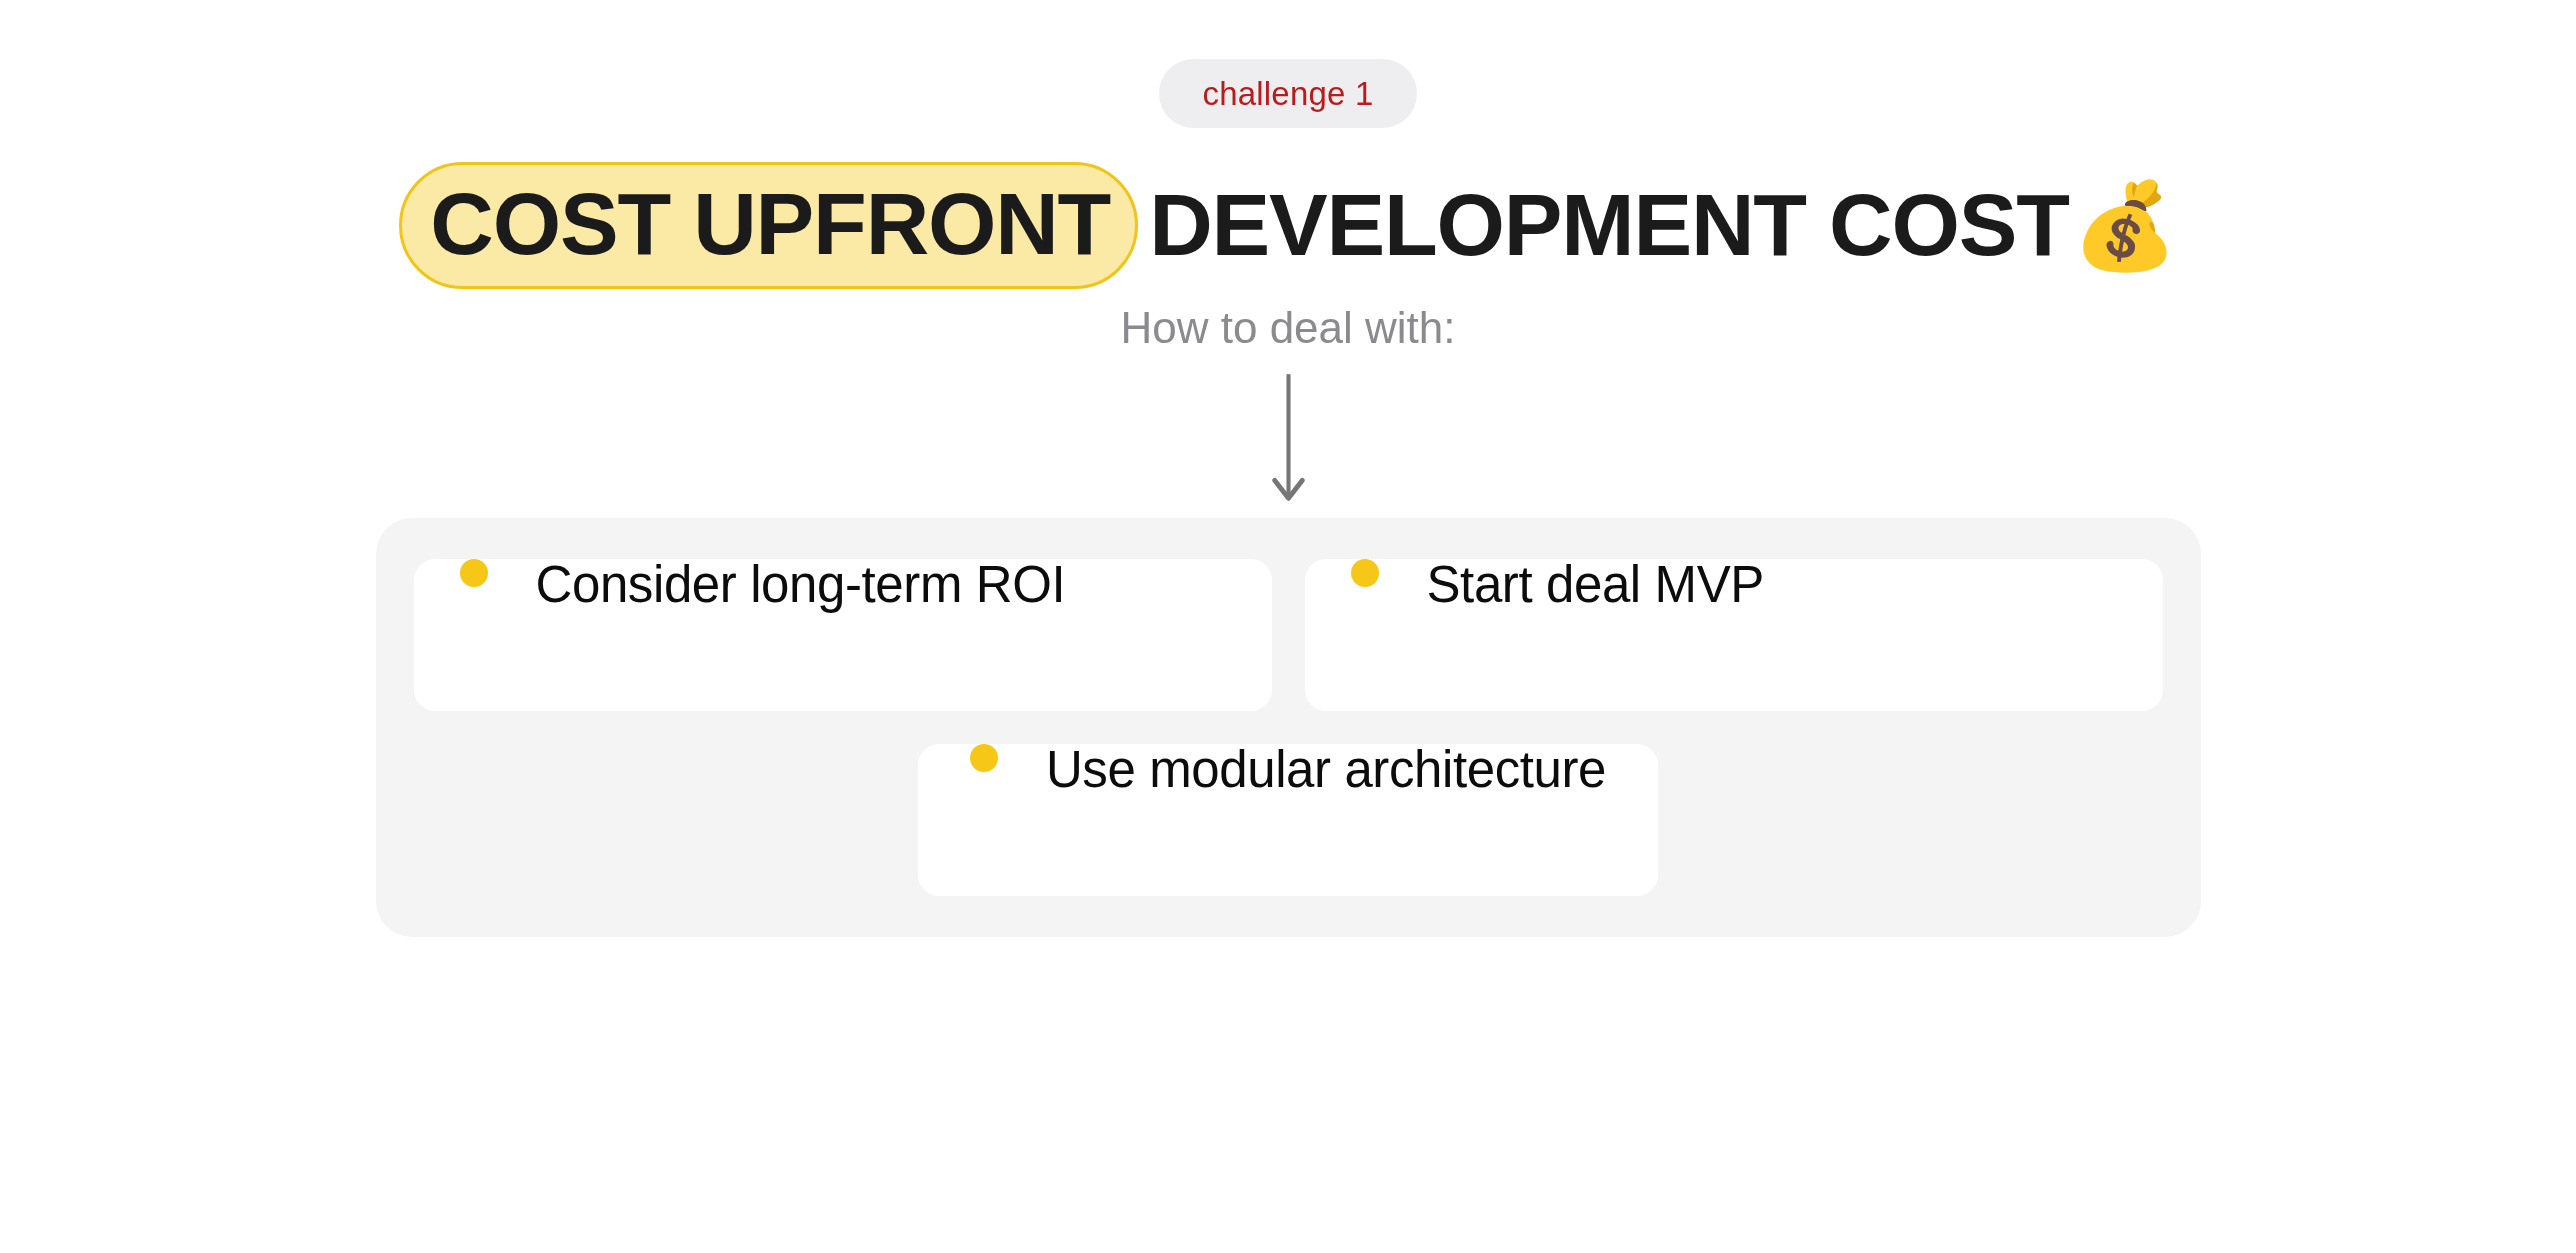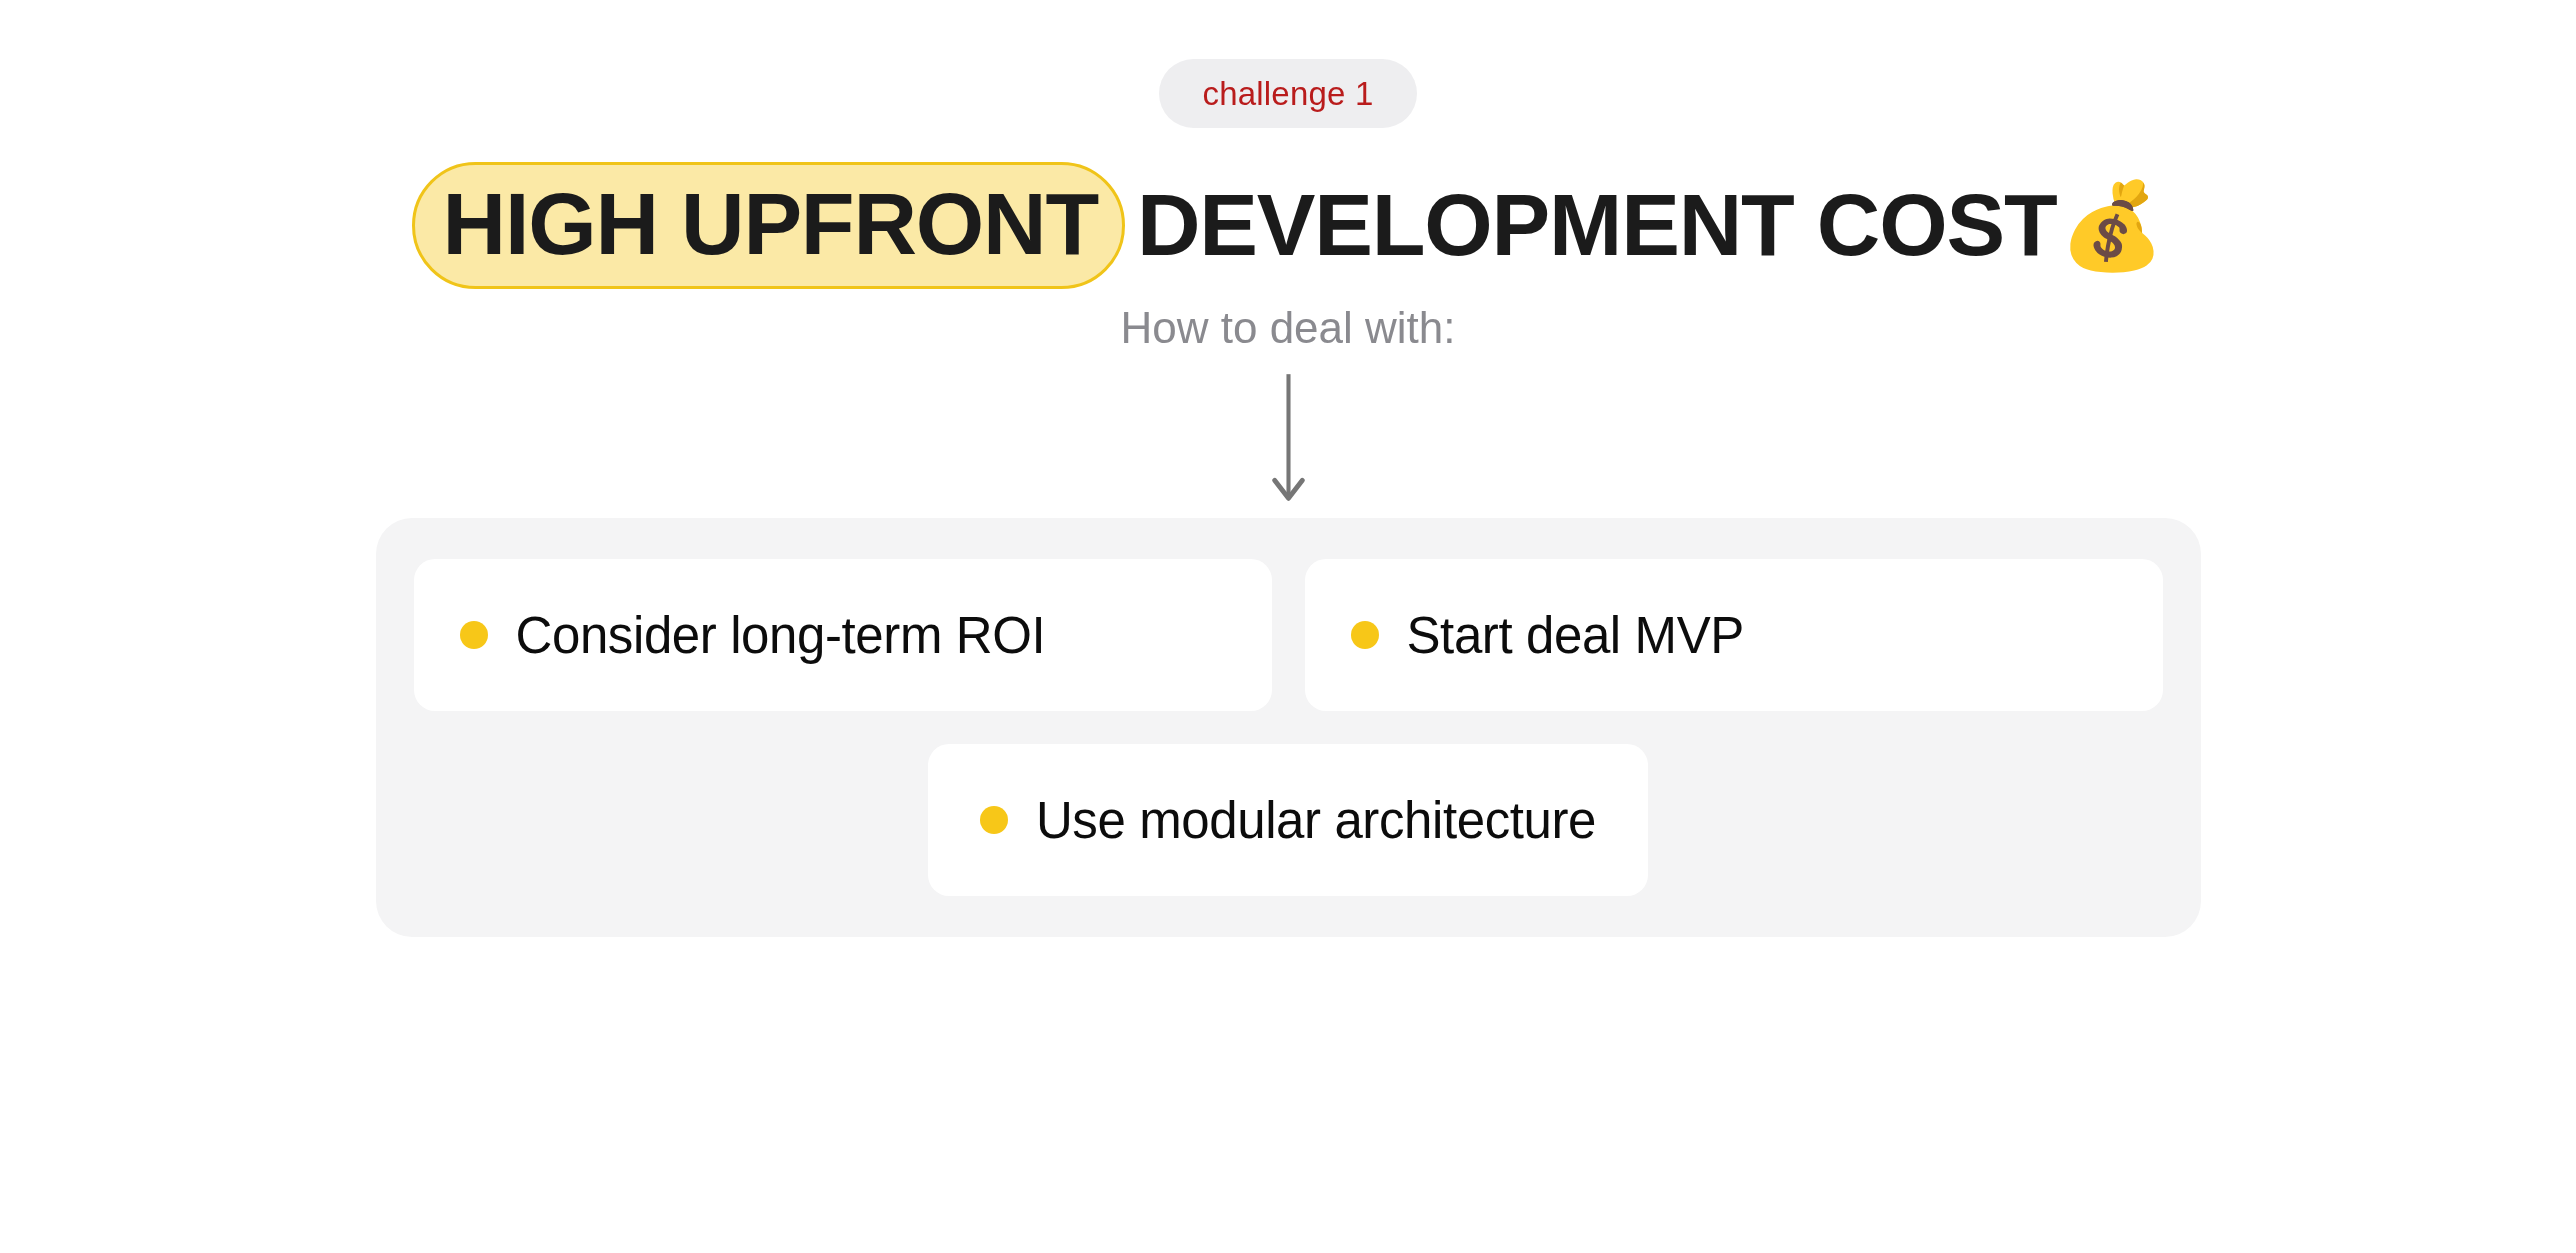--- a/index.html
+++ b/index.html
@@ -94,24 +94,24 @@
     display:flex;
     justify-content:center;
     gap:33px;
     width:100%;
   }
   .card {
     background:#ffffff;
     border-radius:21px;
     height:152px;
     display:flex;
-    align-items:center;
     padding:0 46px;
     flex:1 1 0;
     min-width:0;
+    gap:20px;
   }
   .card-center { flex:0 0 auto; padding:0 52px; }
   .bullet {
     width:28px; height:28px;
     border-radius:50%;
     background:#f7c718;
     flex:0 0 auto;
     margin-right:28px;
   }
   .card-text {
@@ -125,21 +125,21 @@
 </head>
 <body>
 
 <div class="page">
 
   <div class="badge-wrap">
     <span class="badge">challenge 1</span>
   </div>
 
   <div class="headline">
-    <span class="hl-highlight">HIGH UPFRONT</span>
+    <span class="hl-highlight">COST UPFRONT</span>
     <span class="hl-rest">DEVELOPMENT COST</span>
     <span class="hl-emoji">💰</span>
   </div>
 
   <div class="subtitle">How to deal with:</div>
 
   <svg class="arrow" viewBox="0 0 60 160">
     <line x1="30" y1="0" x2="30" y2="148" stroke="#767676" stroke-width="5"></line>
     <polyline points="13,130 30,152 47,130" fill="none" stroke="#767676" stroke-width="6" stroke-linecap="round" stroke-linejoin="round"></polyline>
   </svg>

